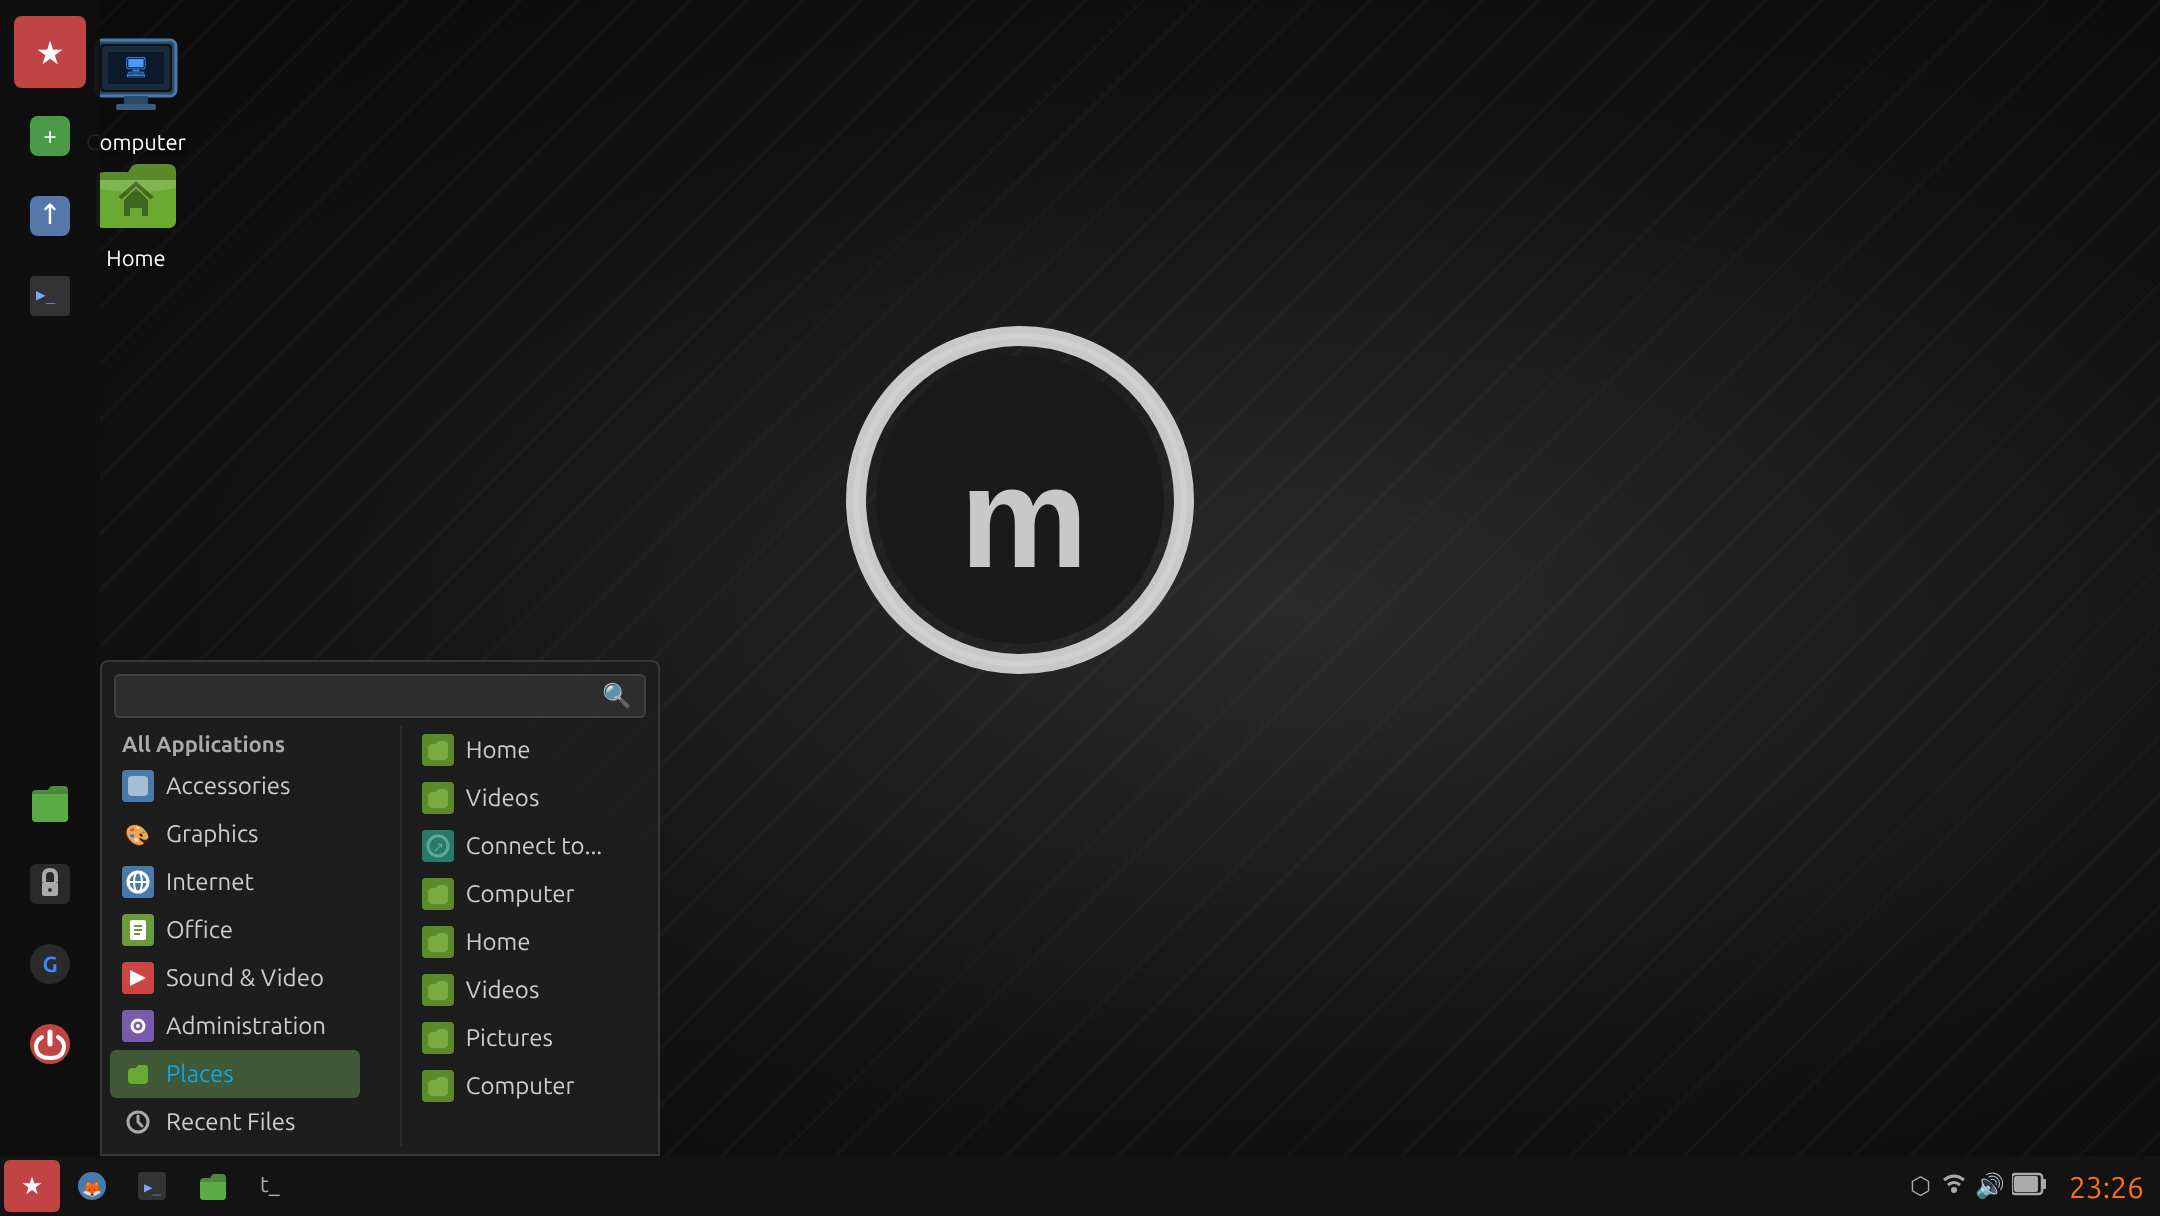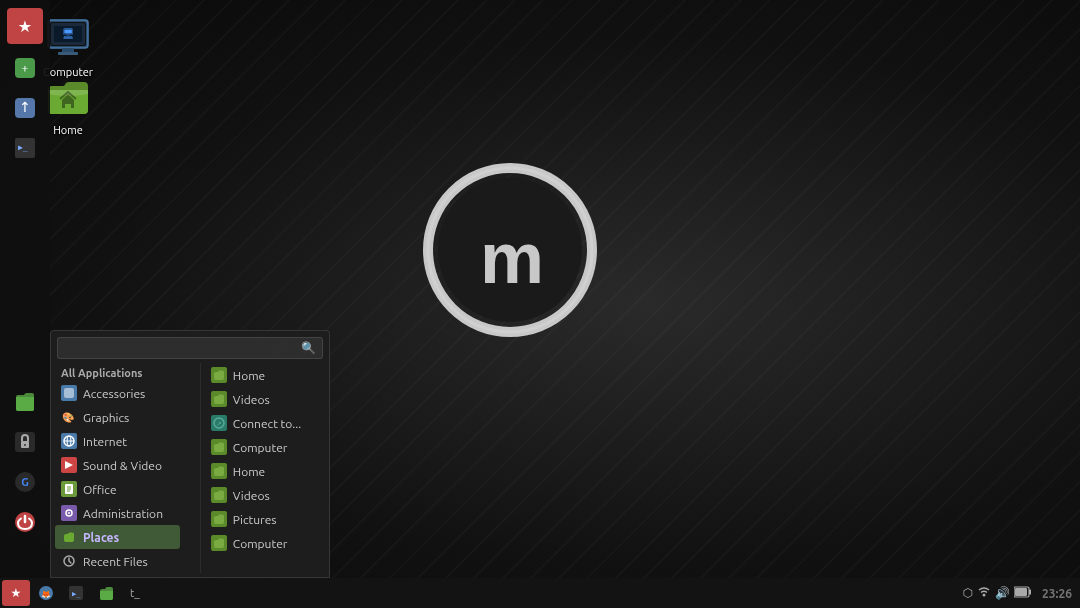--- a/index.html
+++ b/index.html
@@ -217,22 +217,21 @@
       align-items: center;
       padding: 4px 6px;
       border-radius: 3px;
       cursor: pointer;
       color: #ccc;
       font-size: 12px;
       gap: 6px;
     }
     .menu-item.active {
       background: rgba(100,150,80,0.5);
-      color: #c4b5fd;
-      font-weight: bold;
+      color: #0ea5e9;
     }
 
     .menu-item-icon {
       width: 16px;
       height: 16px;
       border-radius: 2px;
       flex-shrink: 0;
       display: flex;
       align-items: center;
       justify-content: center;
@@ -383,38 +382,38 @@
             <svg width="12" height="12" viewBox="0 0 12 12">
                 <circle cx="6" cy="6" r="5" fill="none" stroke="white" stroke-width="1.5"></circle>
                 <ellipse cx="6" cy="6" rx="2" ry="5" fill="none" stroke="white" stroke-width="1"></ellipse>
                 <line x1="1" y1="6" x2="11" y2="6" stroke="white" stroke-width="1"></line>
               </svg>
           </div>
           <span>Internet</span>
         </div>
 
         <div class="menu-item">
-          <div class="menu-item-icon" style="background:#cc4444; font-size:9px;">
-            <svg width="12" height="12" viewBox="0 0 12 12">
-                <polygon points="2,2 10,6 2,10" fill="white"></polygon>
-              </svg>
-          </div>
-          <span>Sound &amp; Video</span>
-        </div>
-
-        <div class="menu-item">
           <div class="menu-item-icon" style="font-size:10px; background:#6a9a3a;">
             <svg width="12" height="12" viewBox="0 0 12 12">
                 <rect x="2" y="1" width="8" height="10" rx="1" fill="white"></rect>
                 <line x1="4" y1="4" x2="8" y2="4" stroke="#6a9a3a" stroke-width="1"></line>
                 <line x1="4" y1="6" x2="8" y2="6" stroke="#6a9a3a" stroke-width="1"></line>
                 <line x1="4" y1="8" x2="7" y2="8" stroke="#6a9a3a" stroke-width="1"></line>
               </svg>
           </div>
           <span>Office</span>
+        </div>
+
+        <div class="menu-item">
+          <div class="menu-item-icon" style="background:#cc4444; font-size:9px;">
+            <svg width="12" height="12" viewBox="0 0 12 12">
+                <polygon points="2,2 10,6 2,10" fill="white"></polygon>
+              </svg>
+          </div>
+          <span>Sound &amp; Video</span>
         </div>
 
         <div class="menu-item">
           <div class="menu-item-icon" style="background:#7a5aaa;">
             <svg width="12" height="12" viewBox="0 0 12 12">
                 <circle cx="6" cy="6" r="3" fill="none" stroke="white" stroke-width="1.5"></circle>
                 <circle cx="6" cy="6" r="1" fill="white"></circle>
               </svg>
           </div>
           <span>Administration</span>
@@ -569,16 +568,16 @@
 
         <span style="font-size:11px; color:#aaa; cursor:pointer;">
           <svg width="18" height="12" viewBox="0 0 18 12">
               <rect x="0" y="1" width="15" height="10" rx="1.5" fill="none" stroke="#aaa" stroke-width="1.2"></rect>
               <rect x="15" y="3.5" width="2" height="5" rx="0.5" fill="#aaa"></rect>
               <rect x="1" y="2" width="12" height="8" rx="1" fill="#aaa"></rect>
             </svg>
         </span>
       </div>
 
-      <span style="color:#737373; font-size:12px; margin-left:4px;font-weight:bold;">23:26</span>
+      <span style="color:#f97316; font-size:15px; margin-left:4px;">23:26</span>
     </div>
   </div>
 </div>
 
 </body></html>

